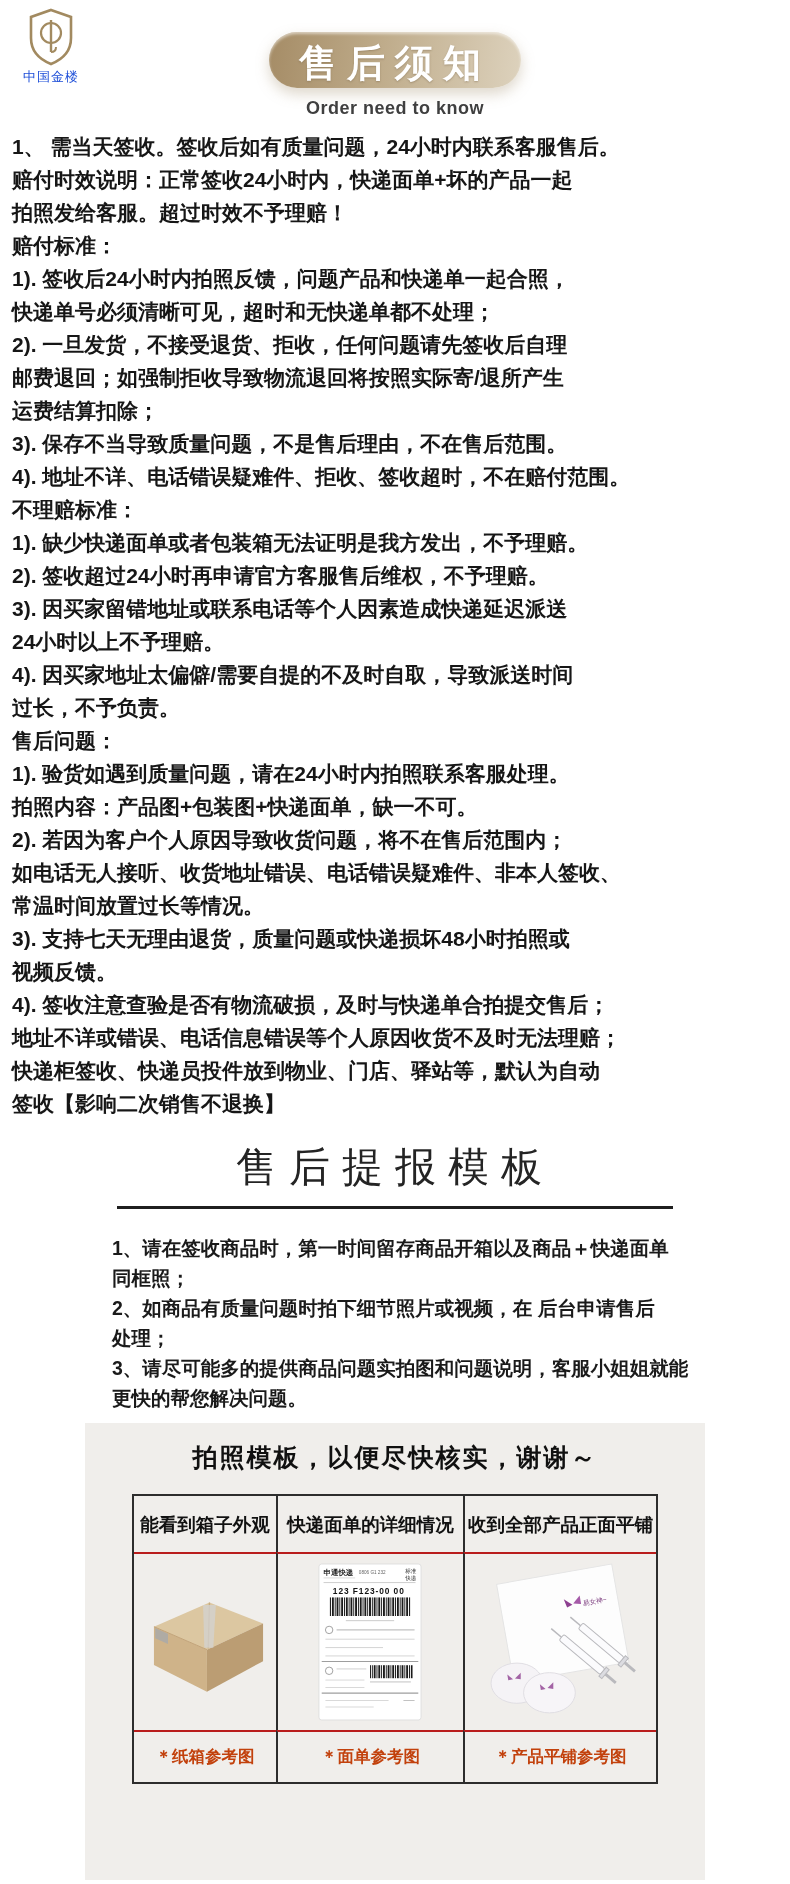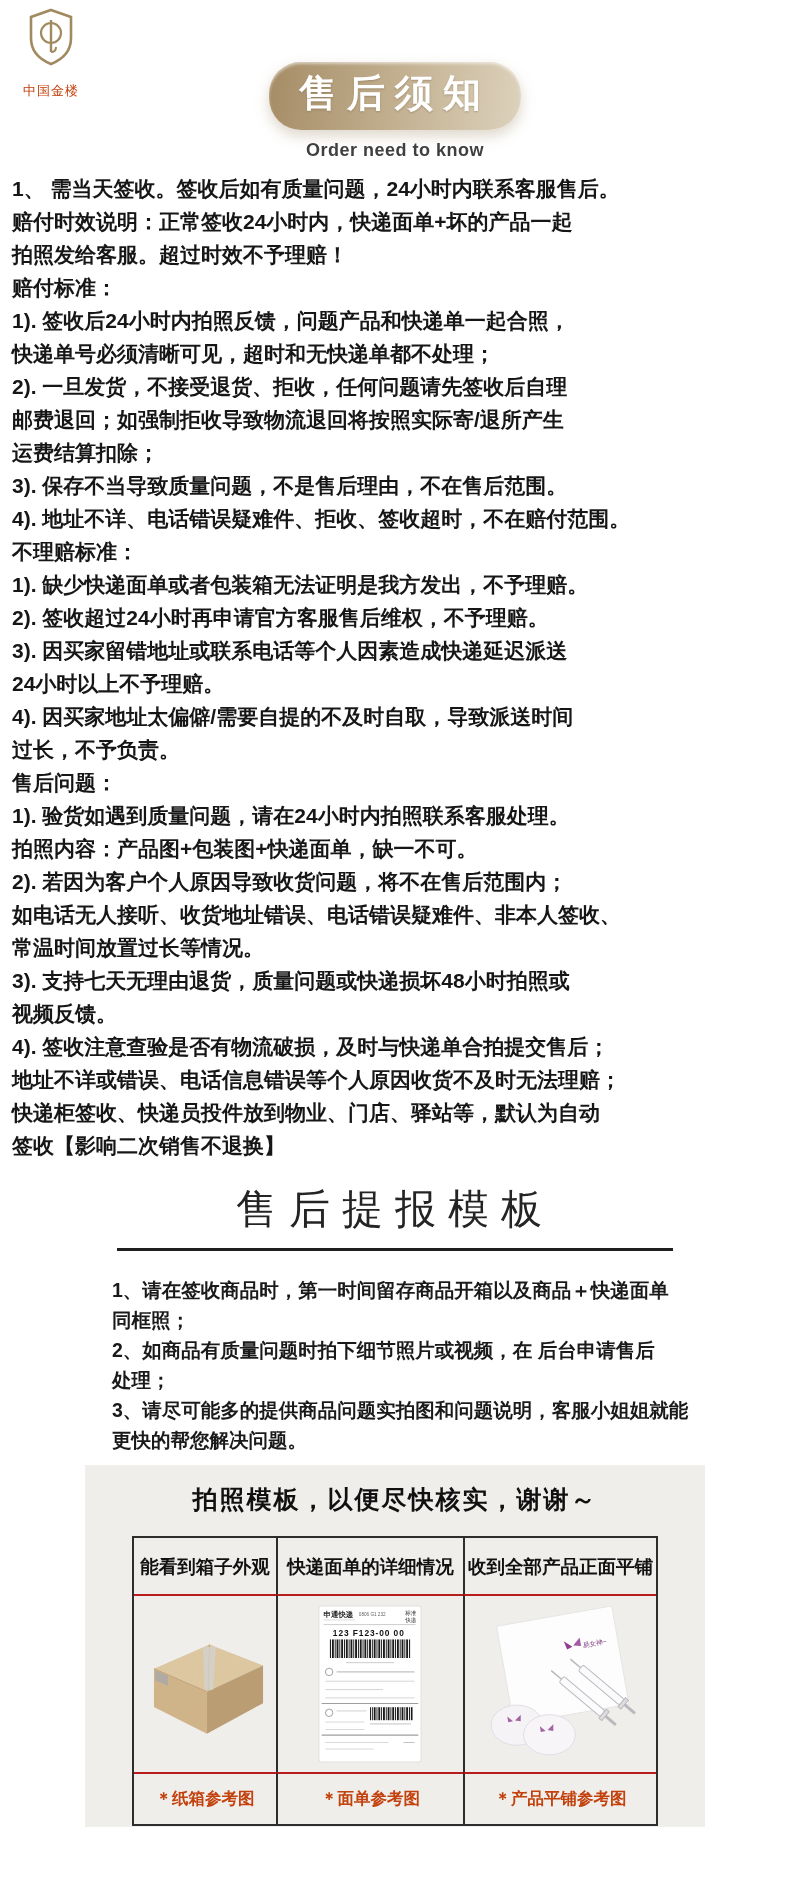--- a/index.html
+++ b/index.html
@@ -2,44 +2,44 @@
 <html><head>
 <meta charset="utf-8">
 <style>
   html,body{margin:0;padding:0;}
   body{width:790px;background:#ffffff;font-family:"Liberation Sans","DejaVu Sans",sans-serif;color:#141414;}
   .page{position:relative;width:790px;height:1884px;overflow:hidden;background:#fff;}
 
   
   .brand{position:absolute;top:8px;left:16px;width:70px;text-align:center;}
   .brand svg{display:block;margin:0 auto;}
-  .brand-name{margin-top:16px;font-size:13px;letter-spacing:1px;color:#c2410c;font-weight:500;white-space:nowrap;}
-
-  
-  .banner{margin:62px auto 0;width:fit-content;padding:0 30px;height:68px;line-height:62px;
+  .brand-name{margin-top:2px;font-size:13px;letter-spacing:1px;color:#1d4ed8;font-weight:500;white-space:nowrap;}
+
+  
+  .banner{margin:32px auto 0;width:fit-content;padding:0 30px;height:56px;line-height:62px;
     border-radius:32px;background:linear-gradient(97deg,#a58c66 0%,#bfac8b 45%,#ddd2bd 100%);
     box-shadow:0 6px 14px rgba(160,140,105,.35), inset 0 2px 3px rgba(255,255,255,.55);}
   .banner-title{font-size:38px;font-weight:700;color:#ffffff;letter-spacing:10px;
     text-shadow:0 1px 2px rgba(120,100,70,.45);white-space:nowrap;}
   .subtitle{margin-top:10px;height:24px;text-align:center;font-size:18px;font-weight:700;color:#3f3f3f;letter-spacing:.5px;}
 
   
   .notice{margin-top:8px;font-size:21px;font-weight:700;color:#161616;}
   .nline{line-height:33px;padding-left:12px;padding-right:6px;white-space:nowrap;}
   .nline.ind1{}
 
   
   .tpl-title{margin-top:22px;height:50px;line-height:50px;text-align:center;
     font-size:41px;font-weight:500;color:#242424;letter-spacing:12px;white-space:nowrap;}
   .tpl-rule{width:556px;height:3px;background:#1f1f1f;margin:14px auto 0;}
   .tpl-list{margin:24px 0 0 112px;font-size:19.5px;font-weight:600;color:#1a1a1a;}
   .tline{line-height:30px;white-space:nowrap;}
 
   
-  .panel{margin:10px auto 0;width:620px;height:362px;background:#f0eeeb;box-sizing:border-box;padding-top:18px;}
+  .panel{margin:10px auto 0;width:620px;height:457px;background:#f0eeeb;box-sizing:border-box;padding-top:18px;}
   .panel-title{text-align:center;font-size:25px;font-weight:800;color:#101010;letter-spacing:2px;white-space:nowrap;}
   .ptable{margin:20px auto 0;width:522px;border:2px solid #2d2d2d;display:grid;
     grid-template-columns:27.2% 35.8% 37%;background:#f0eeeb;}
   .pcell{border-left:2px solid #2d2d2d;border-top:2px solid #b91c1c;display:flex;
     align-items:center;justify-content:center;overflow:hidden;}
   .ptable > .pcell:nth-child(3n+1){border-left:none;}
   .ptable > .pcell:nth-child(-n+3){border-top:none;}
   .ph{height:56px;font-size:18.5px;font-weight:700;color:#111;white-space:nowrap;}
   .pi{height:176px;}
   .pc{height:50px;font-size:16.5px;font-weight:700;color:#c2410c;white-space:nowrap;}

